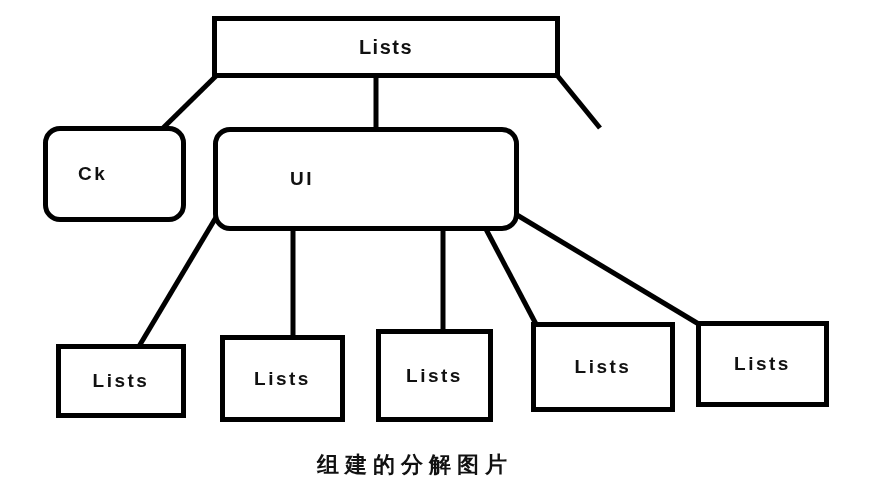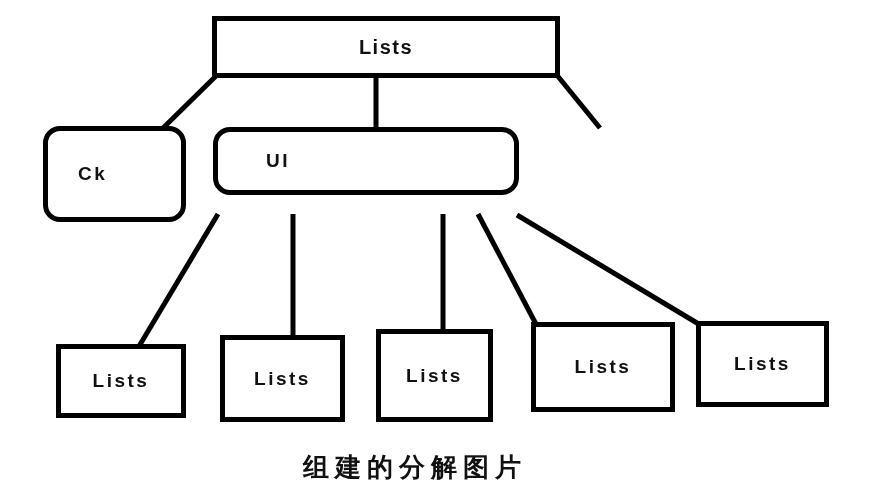--- a/index.html
+++ b/index.html
@@ -35,35 +35,35 @@
     font-size: 19px;
     letter-spacing: 2.5px;
     white-space: nowrap;
   }
   .node.align-left {
     justify-content: flex-start;
     border-radius: 17px;
   }
   #node-zong   { left: 212px; top: 16px;  width: 348px; height: 62px; letter-spacing: 1.5px; font-size: 20px; }
   #node-ck     { left: 43px;  top: 126px; width: 143px; height: 96px; padding-left: 30px; }
-  #node-ui     { left: 213px; top: 127px; width: 306px; height: 68px; padding-left: 48px; }
+  #node-ui     { left: 213px; top: 127px; width: 306px; height: 104px; padding-left: 72px; }
   #node-status { left: 541px; top: 124px; width: 212px; height: 95px; }
   #node-lists-1 { left: 56px;  top: 344px; width: 130px; height: 74px; }
   #node-lists-2 { left: 220px; top: 335px; width: 125px; height: 87px; }
   #node-lists-3 { left: 376px; top: 329px; width: 117px; height: 93px; }
   #node-lists-4 { left: 531px; top: 322px; width: 144px; height: 90px; }
   #node-lists-5 { left: 696px; top: 321px; width: 133px; height: 86px; }
   .caption {
     position: absolute;
     left: 0;
     top: 450px;
     width: 830px;
     text-align: center;
     font-weight: bold;
-    font-size: 26px;
+    font-size: 22px;
     letter-spacing: 6px;
     color: #111111;
     z-index: 2;
     font-family: "DejaVu Sans", "Liberation Sans", sans-serif;
   }
 </style>
 </head>
 <body>
 
 <div class="canvas">

